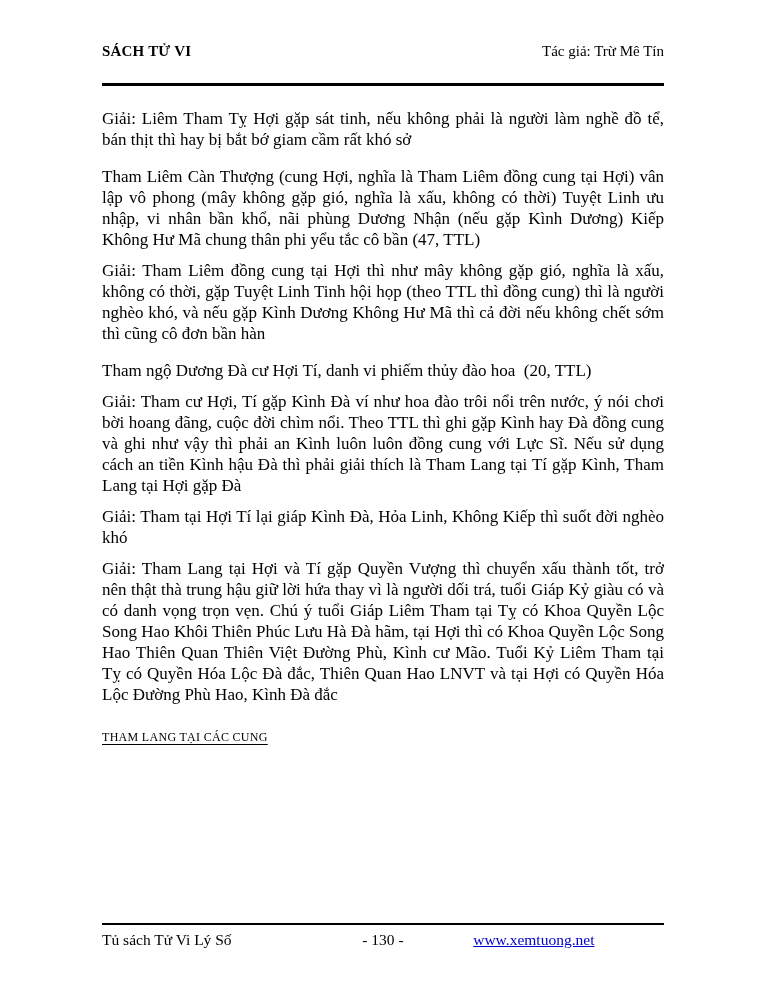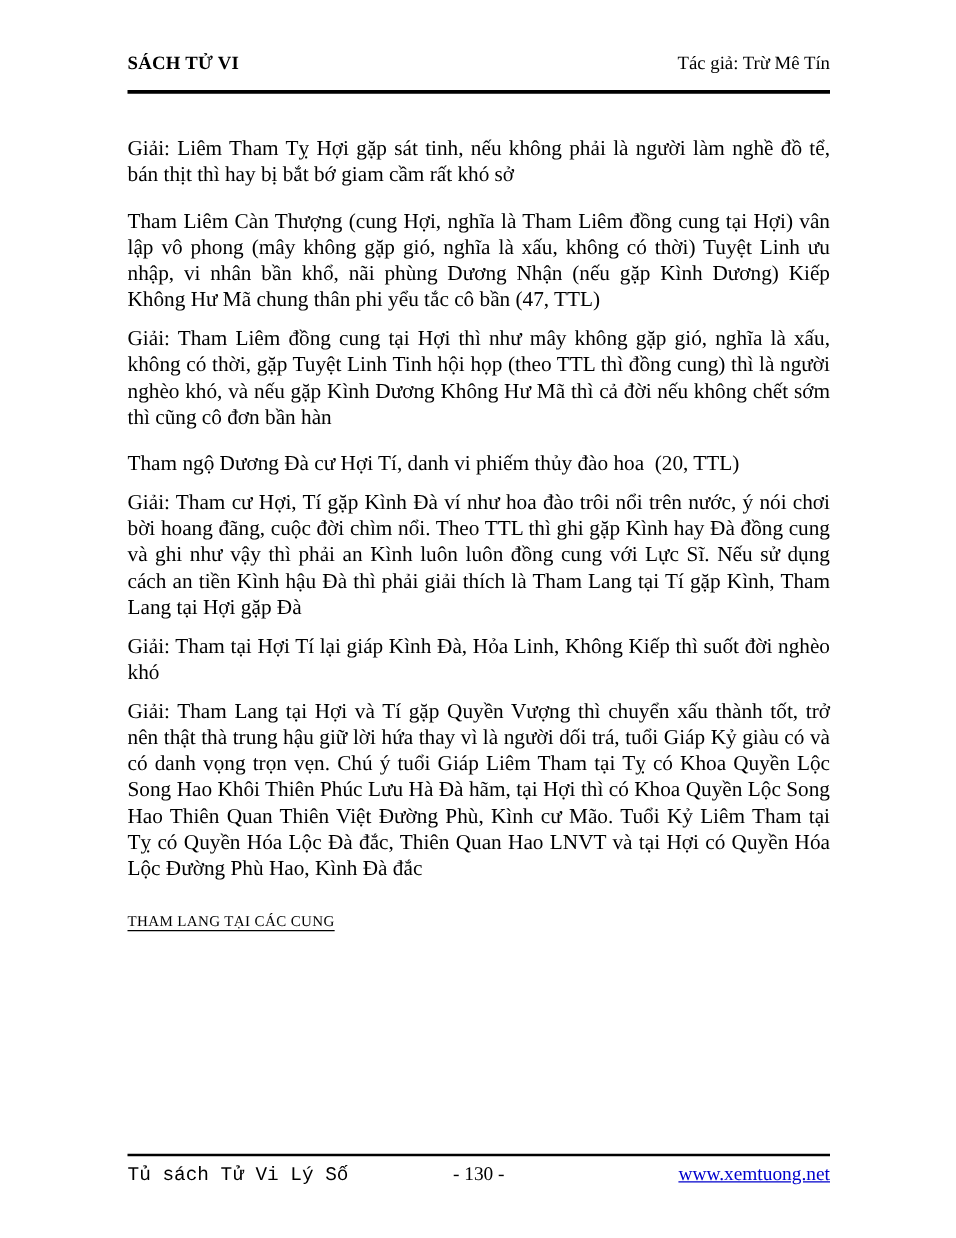--- a/index.html
+++ b/index.html
@@ -16,21 +16,21 @@
   
   .header {
     position: absolute;
     left: 102px;
     width: 562px;
     top: 42px;
     display: flex;
     justify-content: space-between;
     align-items: flex-end;
     border-bottom: 3px solid #000000;
-    padding-bottom: 11px;
+    padding-bottom: 22px;
     font-size: 15px;
     line-height: 19px;
   }
   .header-left { font-weight: bold; letter-spacing: 0.2px; }
   .header-right { font-weight: normal; }
 
   
   .content {
     position: absolute;
     left: 102px;
@@ -62,23 +62,23 @@
     width: 562px;
     top: 923px;
     border-top: 2px solid #000000;
     padding-top: 5px;
     display: grid;
     grid-template-columns: 1fr auto 1fr;
     align-items: baseline;
     font-size: 15.5px;
     line-height: 20px;
   }
-  .footer-left  { text-align: left; font-family: Liberation Mono, monospace; }
+  .footer-left  { text-align: left; }
   .footer-center{ text-align: left; }
-  .footer-right { text-align: right; }
+  .footer-right { text-align: center; }
   .footer-right a {
     color: #0000cc;
     text-decoration: underline;
     cursor: pointer;
   }
 </style>
 </head>
 <body>
 
 <div class="page">

